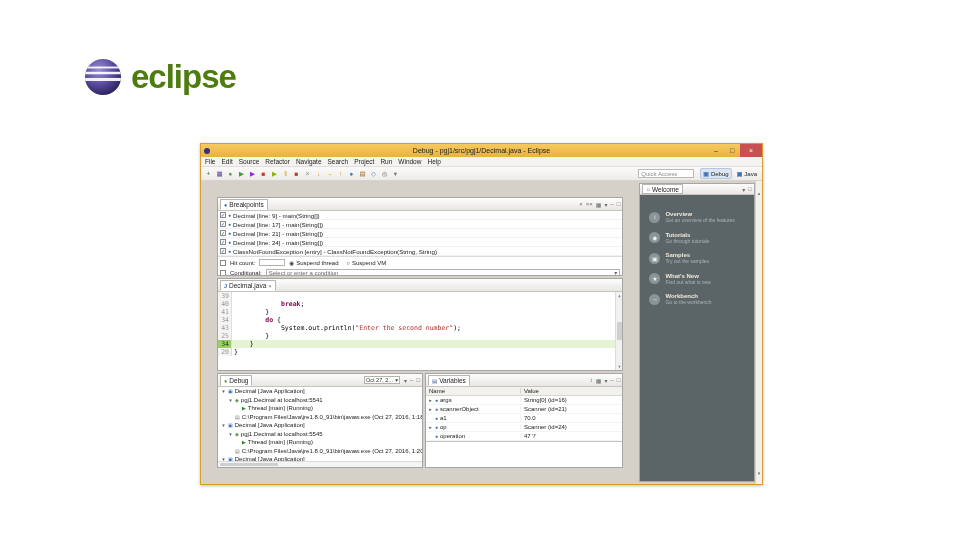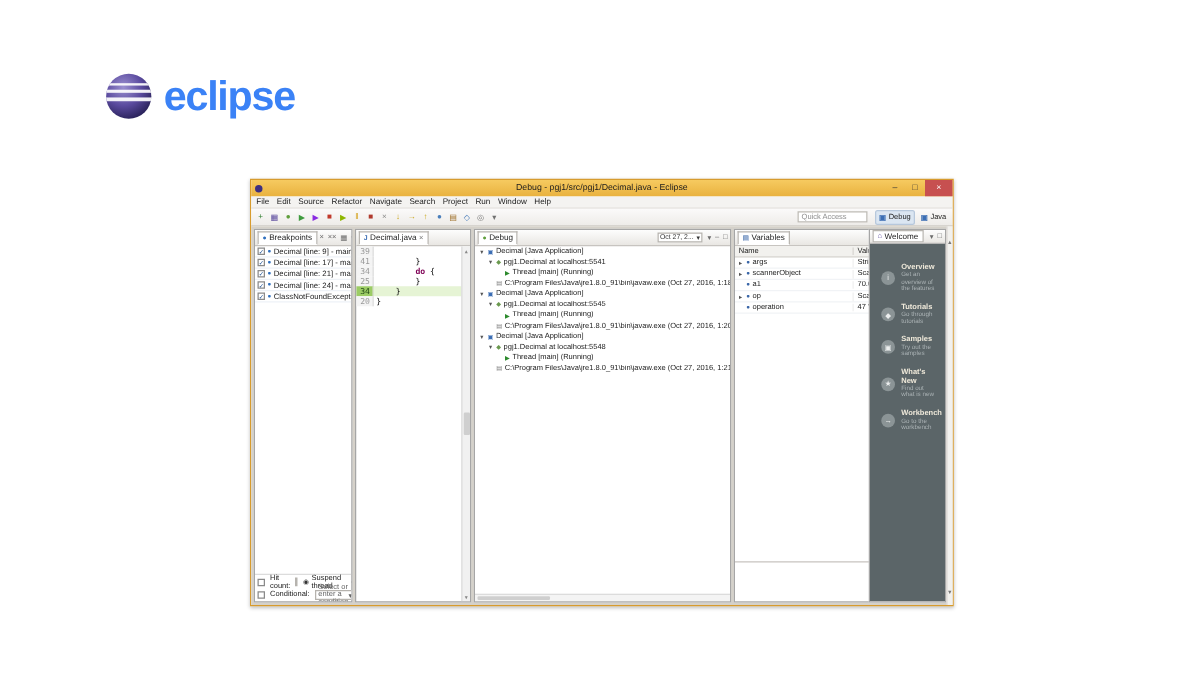--- a/index.html
+++ b/index.html
@@ -3,21 +3,21 @@
 <meta charset="utf-8">
 <style>
   * { box-sizing: border-box; margin: 0; padding: 0; }
   html,body { width:960px; height:540px; overflow:hidden; }
   body { font-family:"Liberation Sans", sans-serif; background:#fff; }
   .page { position:relative; width:960px; height:540px; background:#ffffff; }
 
   
   .logo { position:absolute; left:84px; top:58px; display:flex; align-items:center; gap:9px; }
   .logo-sphere { width:38px; height:38px; }
-  .logo-text { font-size:33px; font-weight:bold; color:#3b82f6; letter-spacing:-1px; }
+  .logo-text { font-size:33px; font-weight:bold; color:#4d7c0f; letter-spacing:-1px; }
 
   
   .window { position:absolute; left:200px; top:143px; width:563px; height:342px;
             border:1px solid #d79b2e; background:#fff; display:flex; flex-direction:column;
             box-shadow:0 1px 3px rgba(0,0,0,.25); font-size:6px; color:#222; }
 
   .titlebar { flex:0 0 13px; background:linear-gradient(#f6ca60,#e9b23f); display:flex; align-items:center; position:relative; padding-left:3px; }
   .title-icon { width:6px; height:6px; border-radius:50%; background:#3d2f80; z-index:1; }
   .title { position:absolute; left:0; right:0; text-align:center; font-size:7px; color:#1c1c1c; }
   .win-btns { margin-left:auto; display:flex; height:100%; z-index:1; }
@@ -29,21 +29,21 @@
 
   .toolbar { flex:0 0 14px; background:linear-gradient(#fbfafa,#eeece9); border-bottom:1px solid #d7d4cf; display:flex; align-items:center; gap:2px; padding:0 3px; }
   .tbi { width:9px; height:10px; display:flex; align-items:center; justify-content:center; font-size:6.5px; border-radius:1px; }
   .quick-access { margin-left:auto; width:56px; height:9px; border:1px solid #bdbab4; background:#fff; color:#8d8d8d; font-size:6px; display:flex; align-items:center; padding:0 2px; }
   .persp { display:flex; align-items:center; gap:3px; margin-left:4px; font-size:6px; }
   .persp-item { display:flex; align-items:center; gap:2px; padding:1px 2px; border-radius:2px; white-space:nowrap; }
   .persp-item.active { background:#dbe6f2; border:1px solid #b7c8dc; }
   .persp-ico { color:#3c6eb4; font-weight:bold; font-size:6px; }
 
   .main { flex:1; display:flex; background:#d5d1c9; min-height:0; }
-  .left-col { width:494px; padding:2px; display:flex; flex-direction:row; gap:2px; min-height:0; }
+  .left-col { width:494px; padding:16px; display:flex; flex-direction:column; gap:2px; min-height:0; }
 
   .panel { background:#fff; border:1px solid #a6a6a6; display:flex; flex-direction:column; min-height:0; overflow:hidden; }
   .phead { flex:0 0 12px; background:linear-gradient(#fdfdfd,#e9e7e3); border-bottom:1px solid #c7c4c0; display:flex; align-items:center; gap:2px; padding:0 2px; }
   .ptab { display:flex; align-items:center; gap:2px; background:#fff; border:1px solid #b9b6b1; border-bottom-color:#fff; height:11px; margin-top:1px; padding:0 3px; font-size:6.5px; }
   .ptab-ico { font-size:5.5px; }
   .hicons { margin-left:auto; display:flex; gap:3px; color:#6b6b6b; font-size:6px; align-items:center; }
 
   
   .breakpoints { flex:0 0 79px; }
   .bp-row { flex:0 0 9px; display:flex; align-items:center; gap:2px; padding-left:2px; border-bottom:1px solid #eef2f7; font-size:6.2px; white-space:nowrap; overflow:hidden; }
@@ -272,26 +272,34 @@
               <span class="etab-close">×</span>
             </span>
           </div>
           <div class="ebody">
             <div id="code-lines">
                 <div class="crow">
                   <span class="ln">39</span>
                   <span class="ct"> </span>
                 </div>
                 <div class="crow">
+                  <span class="ln">40</span>
+                  <span class="ct"><span class="pl">            </span><span class="kw">break</span><span class="pl">;</span></span>
+                </div>
+                <div class="crow">
                   <span class="ln">41</span>
                   <span class="ct">        }</span>
                 </div>
                 <div class="crow">
                   <span class="ln">34</span>
                   <span class="ct"><span class="pl">        </span><span class="kw">do</span><span class="pl"> {</span></span>
+                </div>
+                <div class="crow">
+                  <span class="ln">43</span>
+                  <span class="ct"><span class="pl">            System.out.println(</span><span class="str">"Enter the second number"</span><span class="pl">);</span></span>
                 </div>
                 <div class="crow">
                   <span class="ln">25</span>
                   <span class="ct">        }</span>
                 </div>
                 <div class="crow hl">
                   <span class="ln">34</span>
                   <span class="ct">    }</span>
                 </div>
                 <div class="crow">

